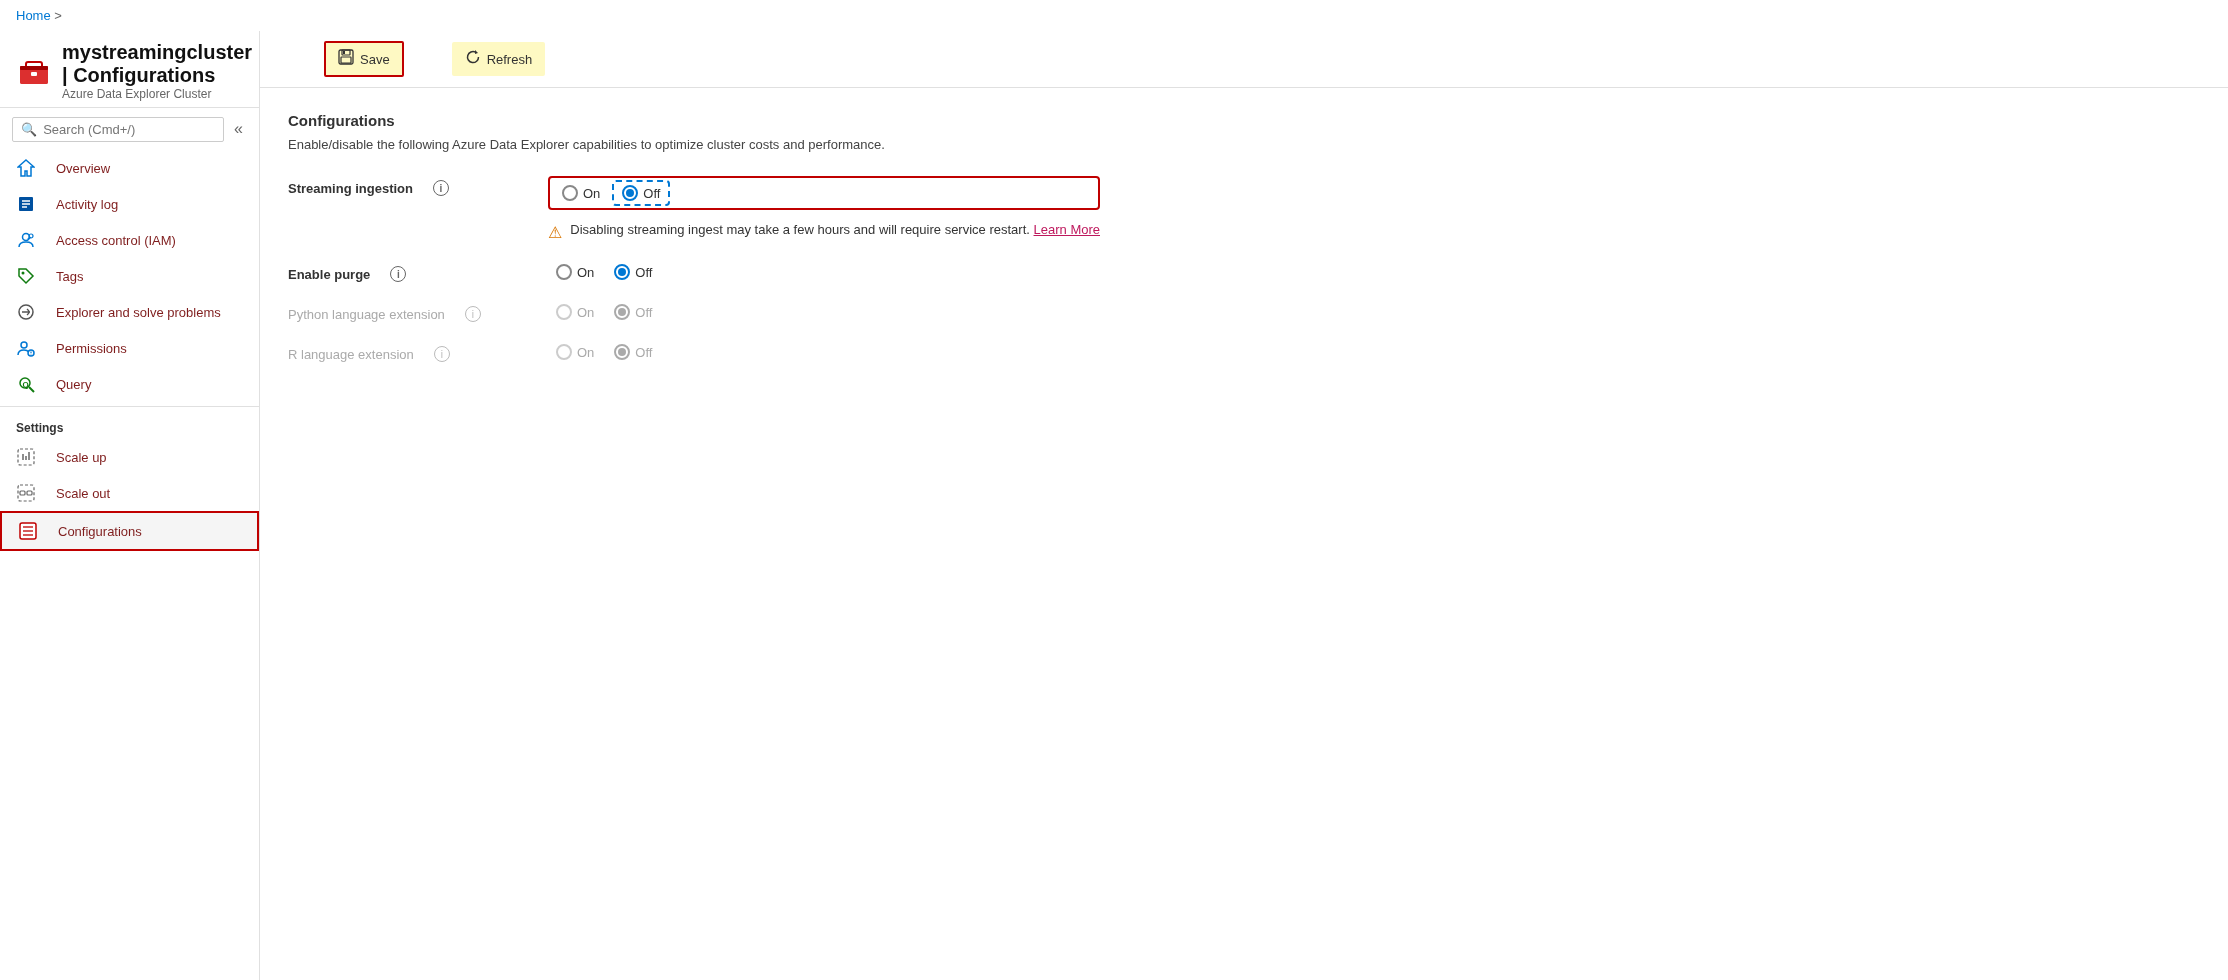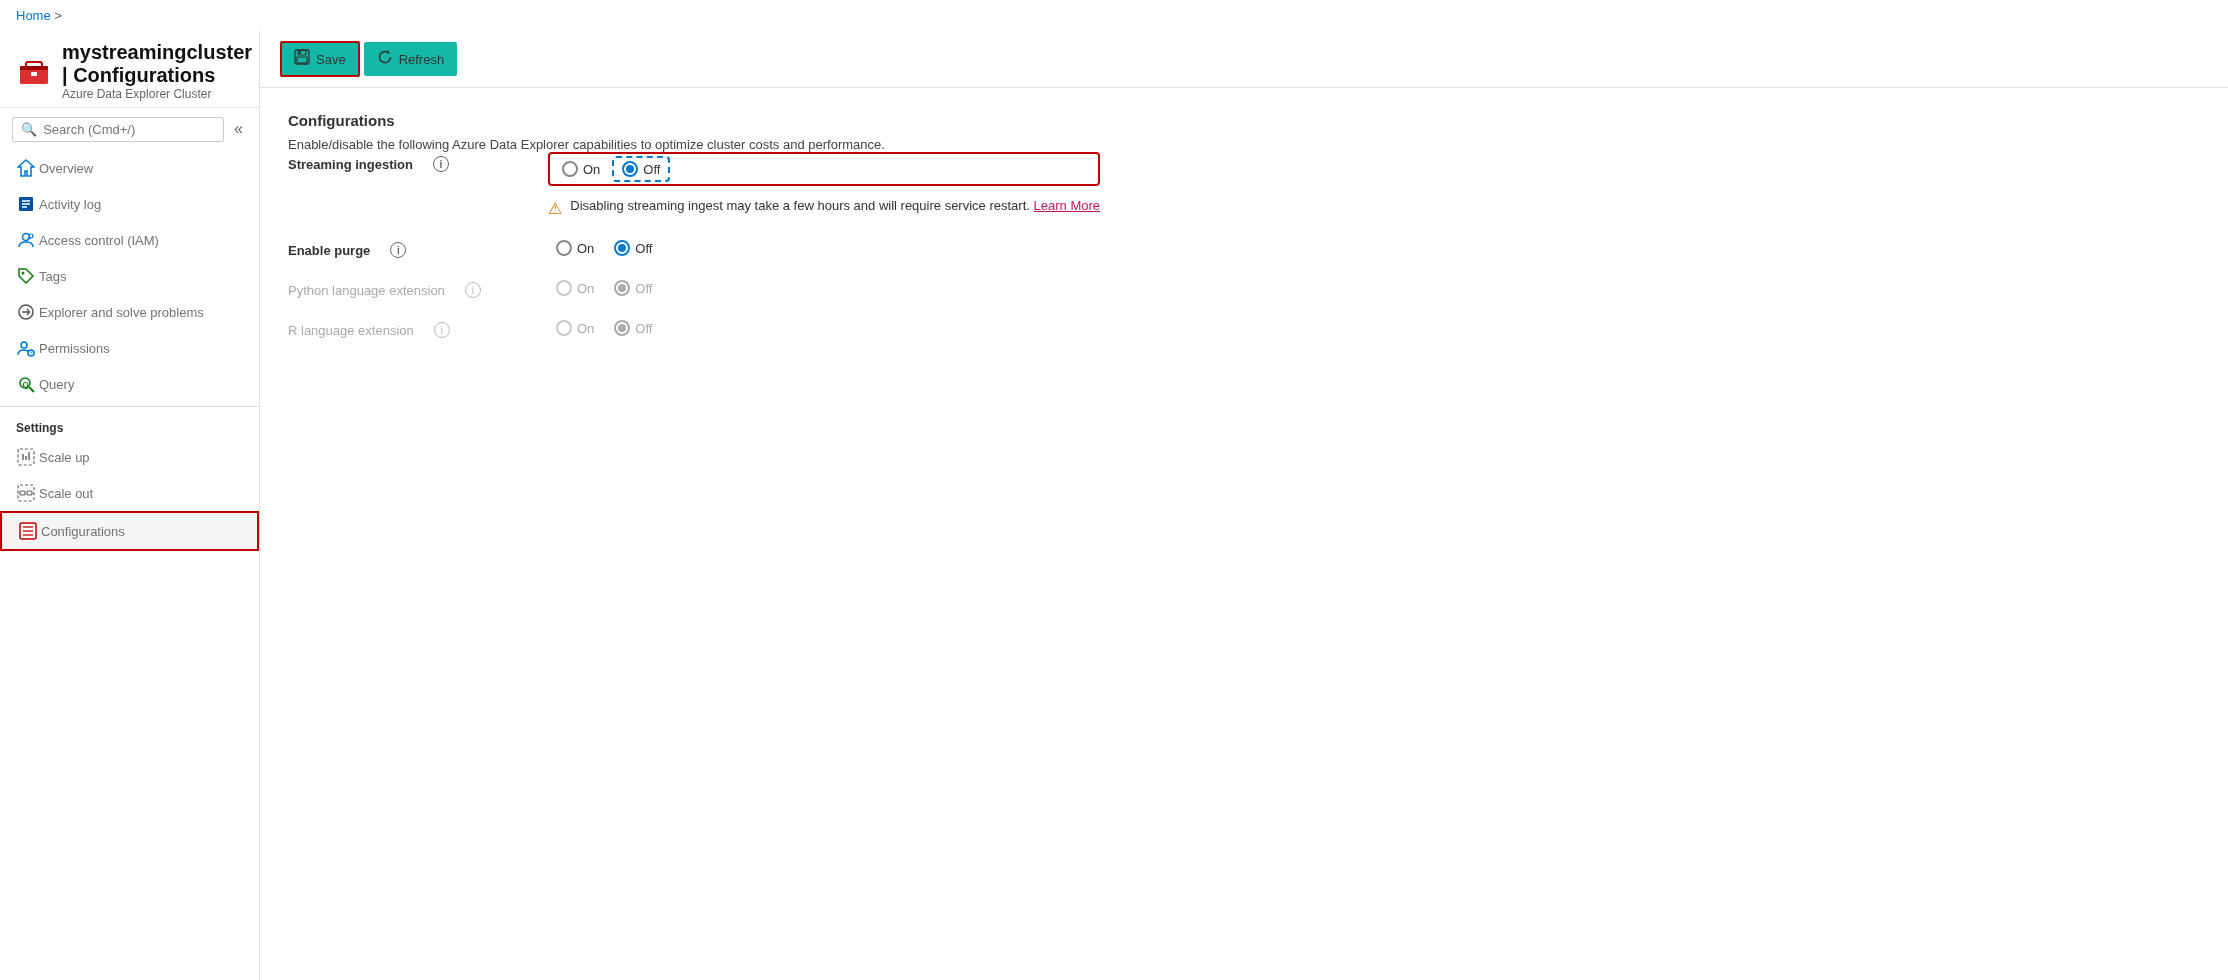--- a/index.html
+++ b/index.html
@@ -19,36 +19,36 @@
     .page-header { display: flex; align-items: center; padding: 10px 16px 6px; border-bottom: 1px solid #e0e0e0; }
     .page-header-icon { width: 36px; height: 36px; margin-right: 10px; display: flex; align-items: center; justify-content: center; }
     .page-title-block h1 { font-size: 20px; font-weight: 600; color: #111; }
     .page-title-block .subtitle { font-size: 12px; color: #666; }
 
     .search-box-container { padding: 8px 12px; display: flex; align-items: center; gap: 6px; }
     .search-box { display: flex; align-items: center; border: 1px solid #ccc; border-radius: 2px; padding: 4px 8px; flex: 1; background: #fff; }
     .search-box input { border: none; outline: none; font-size: 13px; width: 100%; color: #555; }
     .collapse-btn { background: none; border: none; cursor: pointer; font-size: 16px; color: #666; padding: 4px; }
 
-    .nav-item { display: flex; align-items: center; padding: 8px 16px; cursor: pointer; color: #737373; gap: 3px; font-size: 13px; }
+    .nav-item { display: flex; align-items: center; padding: 8px 16px; cursor: pointer; color: #7f1d1d; gap: 20px; font-size: 13px; }
     .nav-item .nav-icon { width: 20px; height: 20px; display: flex; align-items: center; justify-content: center; flex-shrink: 0; }
 
     .nav-section-header { padding: 14px 16px 4px; font-size: 12px; font-weight: 700; color: #333; text-transform: none; border-top: 1px solid #e0e0e0; margin-top: 4px; }
 
     
     .content-area { flex: 1; overflow-y: auto; padding: 0; }
 
     .toolbar { display: flex; align-items: center; padding: 10px 20px; border-bottom: 1px solid #e0e0e0; gap: 4px; }
-    .toolbar-btn { display: flex; align-items: center; gap: 6px; padding: 6px 12px; background: #14b8a6; border: 1px solid transparent; cursor: pointer; font-size: 13px; color: #333; border-radius: 2px; }
+    .toolbar-btn { display: flex; align-items: center; gap: 6px; padding: 6px 12px; background: #fef9c3; border: 1px solid transparent; cursor: pointer; font-size: 13px; color: #333; border-radius: 2px; margin-left: 44px; }
     .toolbar-btn.primary-outlined { border: 2px solid #c00000; color: #333; }
     .toolbar-btn .btn-icon { font-size: 16px; }
 
     .configs-panel { padding: 24px 28px; }
     .configs-panel h2 { font-size: 15px; font-weight: 700; margin-bottom: 8px; }
-    .configs-panel .description { font-size: 13px; color: #444; }
+    .configs-panel .description { font-size: 13px; color: #444; margin-bottom: 24px; }
 
     .config-row { display: flex; align-items: flex-start; margin-bottom: 20px; }
     .config-label { width: 260px; min-width: 260px; font-size: 13px; font-weight: 600; display: flex; align-items: center; gap: 20px; padding-top: 4px; }
     .config-label.disabled { color: #aaa; font-weight: 400; }
     .info-icon { width: 16px; height: 16px; border-radius: 50%; border: 1.5px solid #666; display: inline-flex; align-items: center; justify-content: center; font-size: 10px; color: #666; cursor: pointer; }
     .config-label.disabled .info-icon { border-color: #bbb; color: #bbb; }
 
     .radio-group { display: flex; align-items: center; gap: 4px; }
     .radio-option { display: flex; align-items: center; gap: 5px; cursor: pointer; font-size: 13px; padding: 2px 8px; }
     .radio-option.disabled { color: #aaa; cursor: default; }

